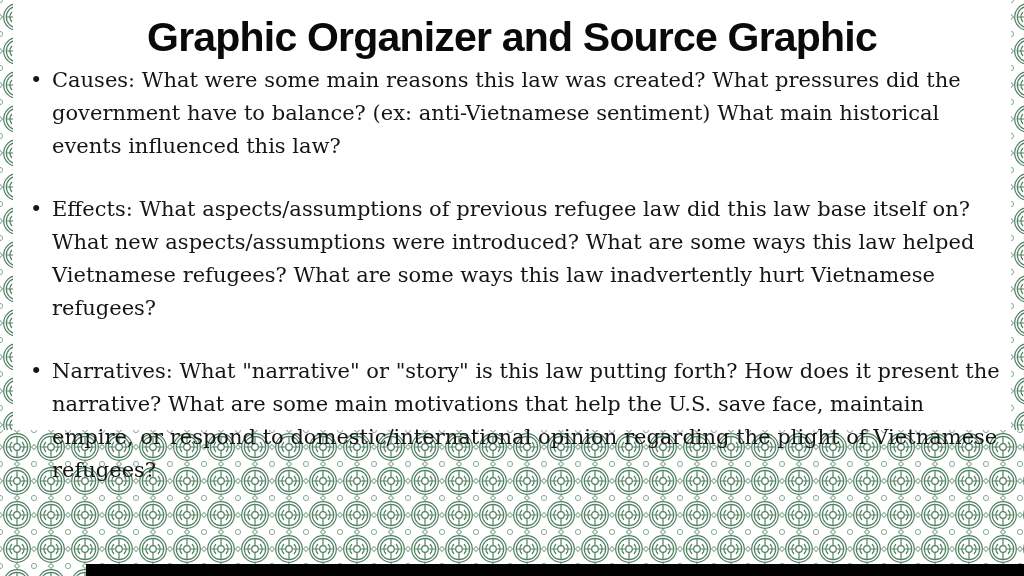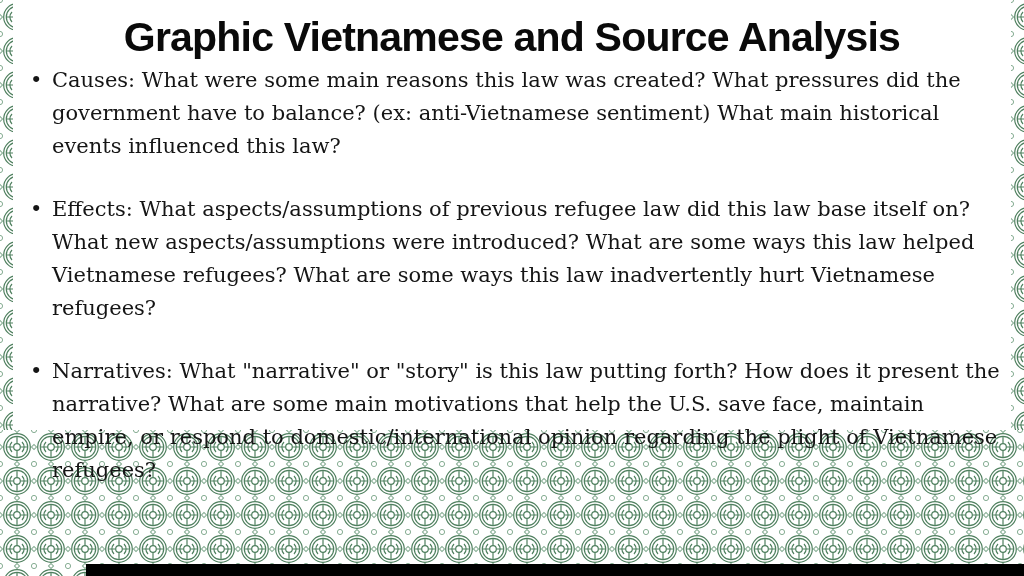--- a/index.html
+++ b/index.html
@@ -99,21 +99,21 @@
     <svg preserveAspectRatio="none">
         <rect width="100%" height="100%" fill="url(#coinpat)"></rect>
       </svg>
   </div>
   <div class="footer-bar">
     <svg preserveAspectRatio="none">
         <rect width="100%" height="100%" fill="#000000"></rect>
       </svg>
   </div>
 
-  <h1 class="title">Graphic Vietnamese and Source Analysis</h1>
+  <h1 class="title">Graphic Organizer and Source Graphic</h1>
 
   <div class="bullets">
 
     <div class="bullet-item">
       <span class="bullet-marker">•</span>
       <span class="bullet-text">Causes: What were some main reasons this law was created? What pressures did the government have to balance? (ex: anti-Vietnamese sentiment) What main historical events influenced this law?</span>
     </div>
 
     <div class="bullet-item">
       <span class="bullet-marker">•</span>

